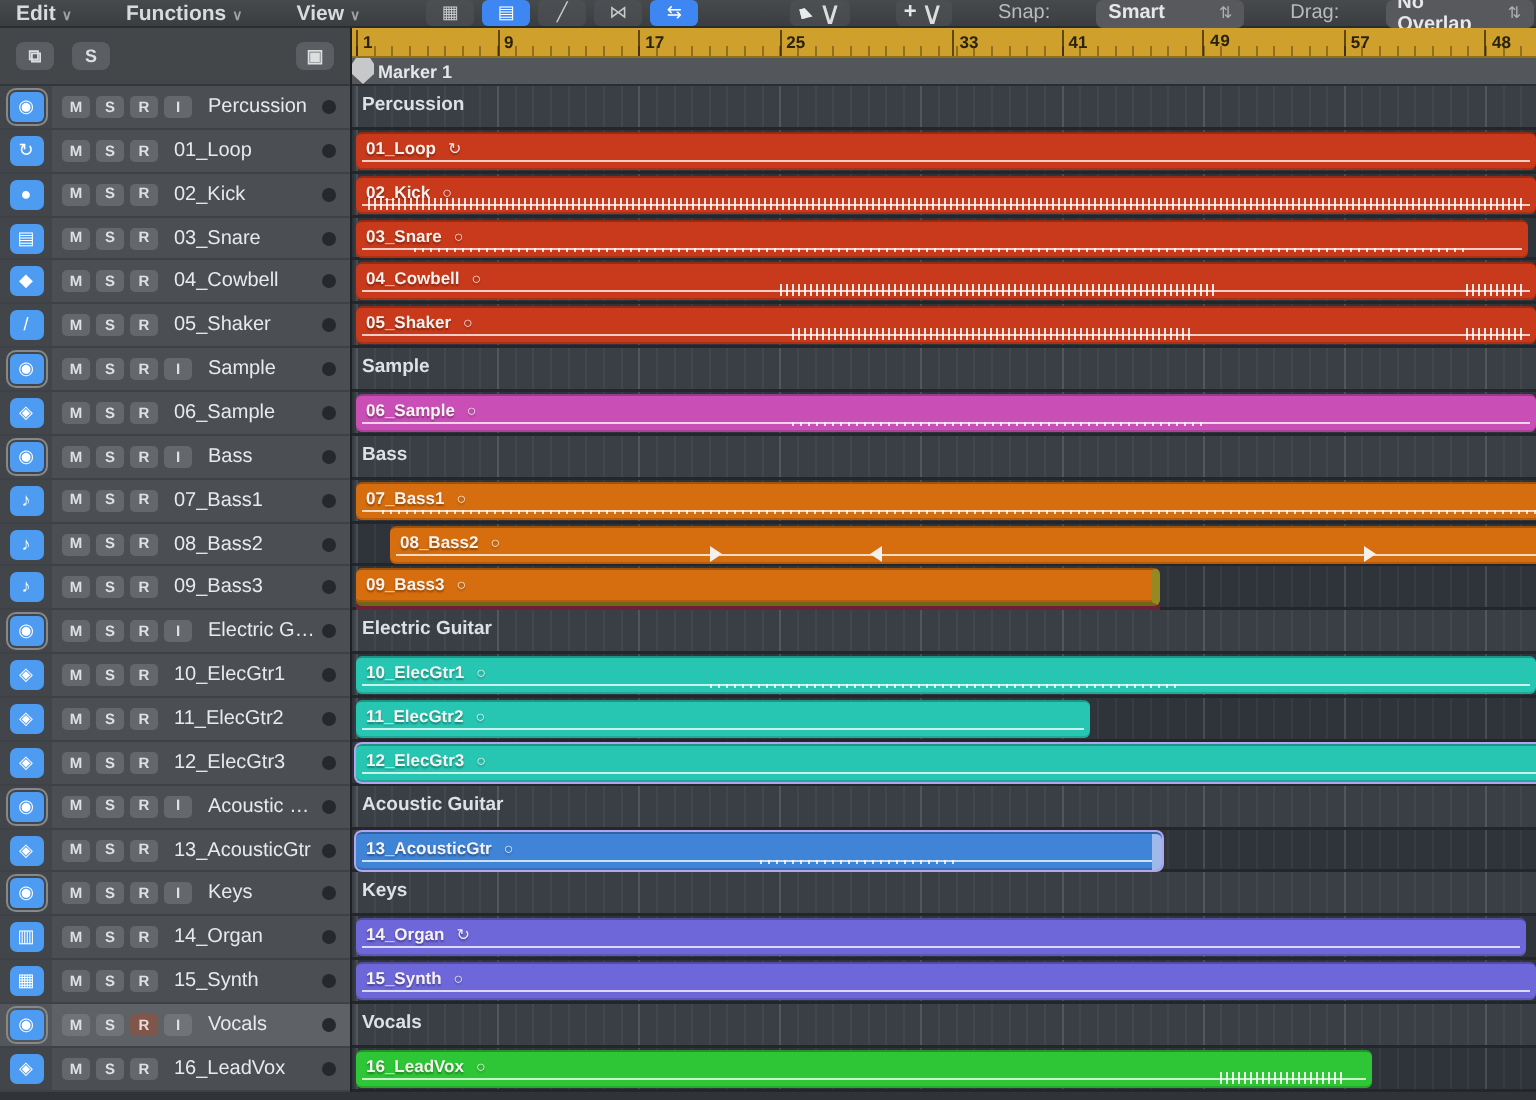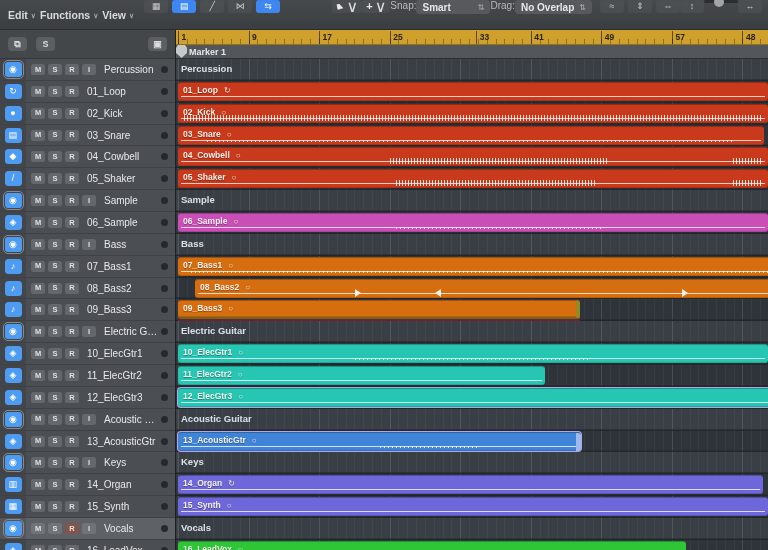--- a/index.html
+++ b/index.html
@@ -1,21 +1,21 @@
 <!DOCTYPE html>
 <html><head>
 <meta charset="utf-8">
 <style>
   html,body{margin:0;padding:0;background:#222;}
   *{box-sizing:border-box;font-family:"Liberation Sans",sans-serif;}
   .app{position:relative;width:768px;height:550px;overflow:hidden;background:#303438;color:#ddd;user-select:none;}
 
   
-  .toolbar{height:30px;display:flex;background:linear-gradient(#474A4D,#3B3E41);
-    border-bottom:1px solid #2A2D30;padding:0 6px;gap:0;}
+  .toolbar{height:14px;display:flex;align-items:center;background:linear-gradient(#474A4D,#3B3E41);
+    border-bottom:1px solid #2A2D30;padding:0 6px;gap:23px;}
   .menu{display:flex;align-items:center;gap:3px;font-size:10.5px;font-weight:bold;color:#D9DADC;padding:0 2px;cursor:default;}
   .menu .chev{font-size:7px;color:#9FA1A3;transform:translateY(1px);}
   .icon-group{display:flex;gap:4px;margin-left:8px;}
   .ibtn{min-width:24px;height:13px;border-radius:3px;background:#50535699;display:flex;align-items:center;justify-content:center;
     font-size:9px;color:#C9CACC;line-height:1;}
   .ibtn.active{background:#3E86F2;color:#fff;}
   .spacer{flex:1;}
   .tooldrop{display:flex;align-items:center;gap:2px;background:#50535699;border-radius:3px;height:13px;padding:0 4px;}
   .ptr{width:0;height:0;border-left:4px solid #E8E9EA;border-right:4px solid transparent;border-bottom:9px solid #E8E9EA;
     transform:rotate(-14deg) scale(.7);border-bottom-width:7px;}
@@ -447,21 +447,21 @@
     </div>
 
     <div class="arrange">
       <div class="ruler" id="ruler">
           <span class="ruler-num" style="left: 2px;">1</span>
           <span class="ruler-num" style="left: 72.56px;">9</span>
           <span class="ruler-num" style="left: 143.12px;">17</span>
           <span class="ruler-num" style="left: 213.68px;">25</span>
           <span class="ruler-num" style="left: 284.24px; margin-left: 16px;">33</span>
           <span class="ruler-num" style="left: 354.8px;">41</span>
-          <span class="ruler-num" style="left: 425.36px;">49</span>
+          <span class="ruler-num" style="left: 425.36px; font-family: Liberation Mono, monospace;">49</span>
           <span class="ruler-num" style="left: 495.92px;">57</span>
           <span class="ruler-num" style="left: 566.48px;">48</span>
         </div>
       <div class="marker-row grid">
         <span class="marker-pin"></span>
         <span class="marker-label">Marker 1</span>
       </div>
       <div id="lanes">
           <div class="lane grid glane">
             <span class="lane-label">Percussion</span>

